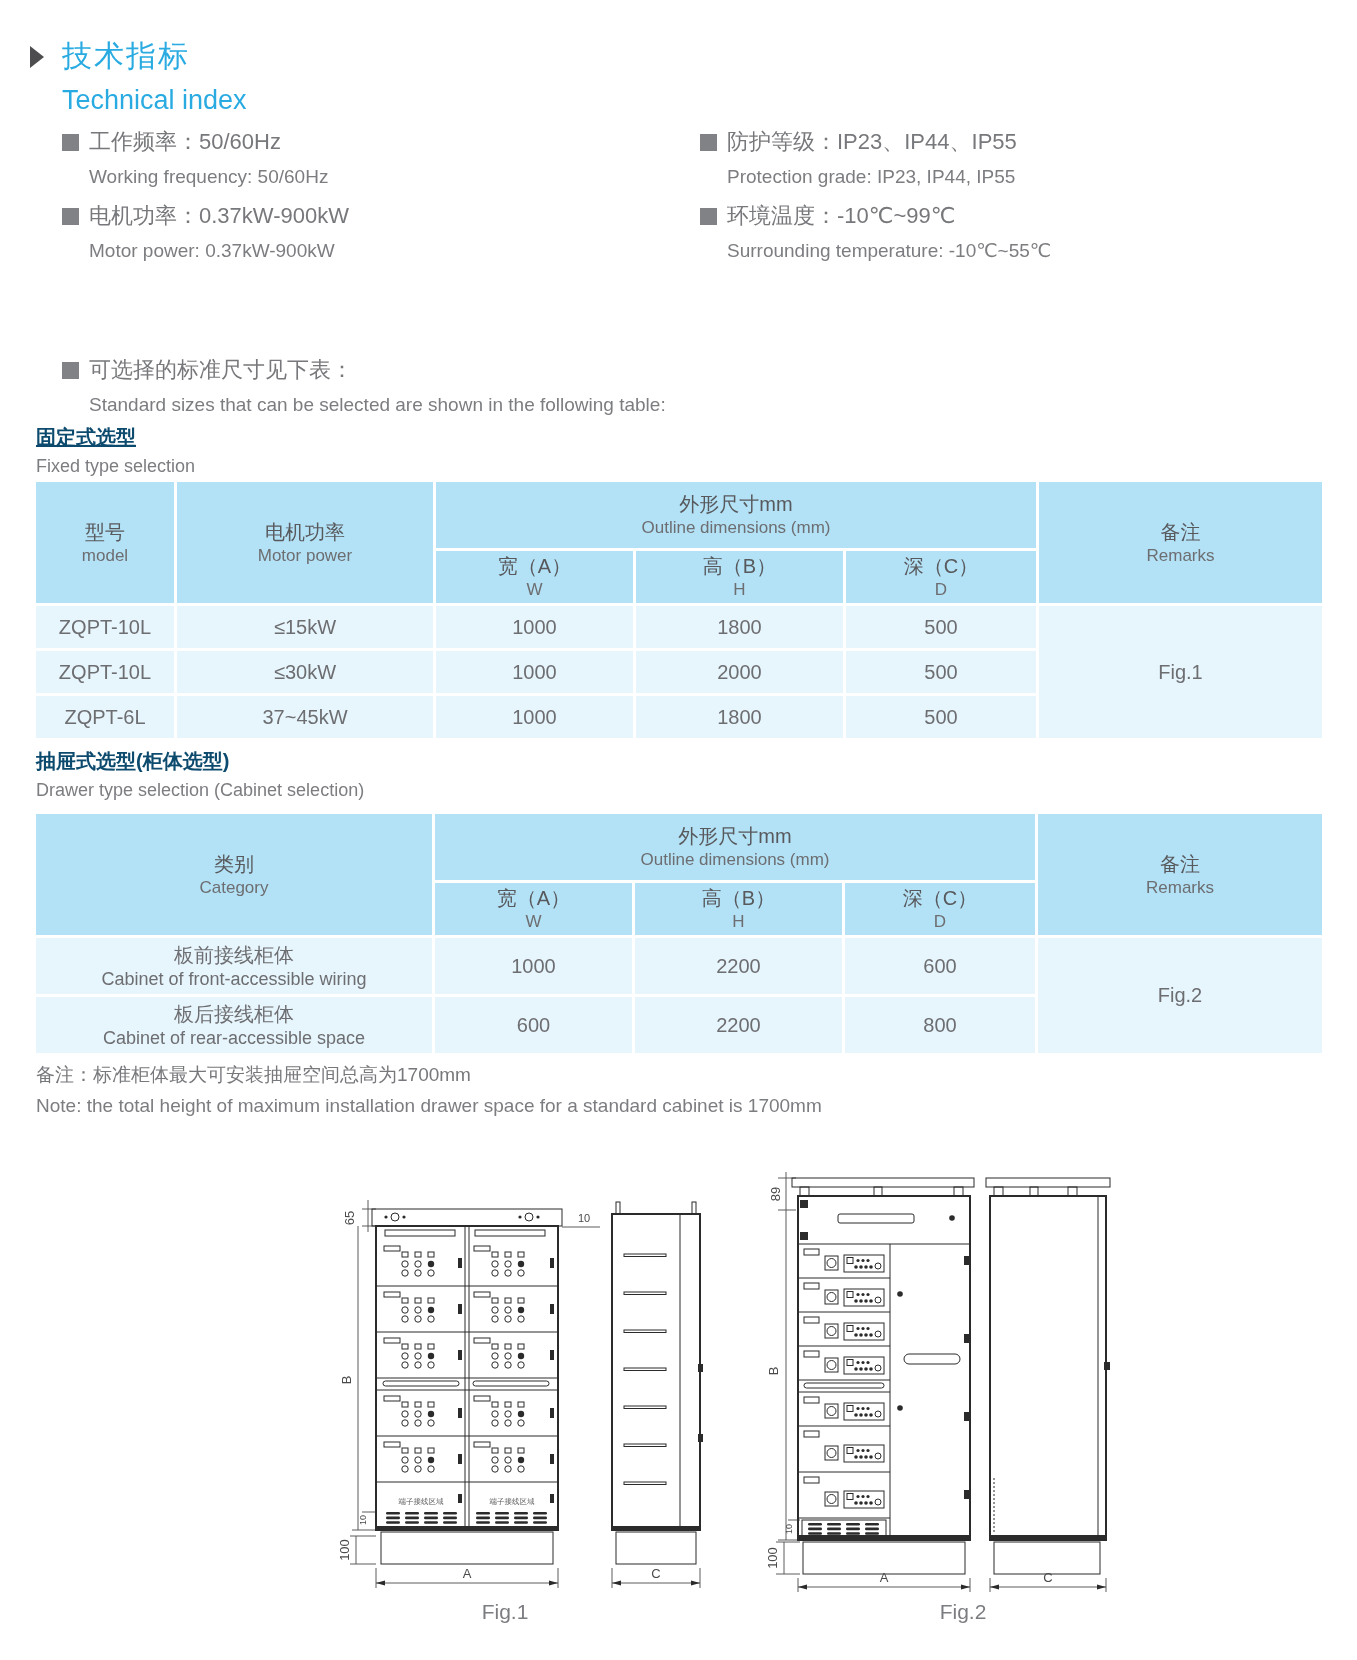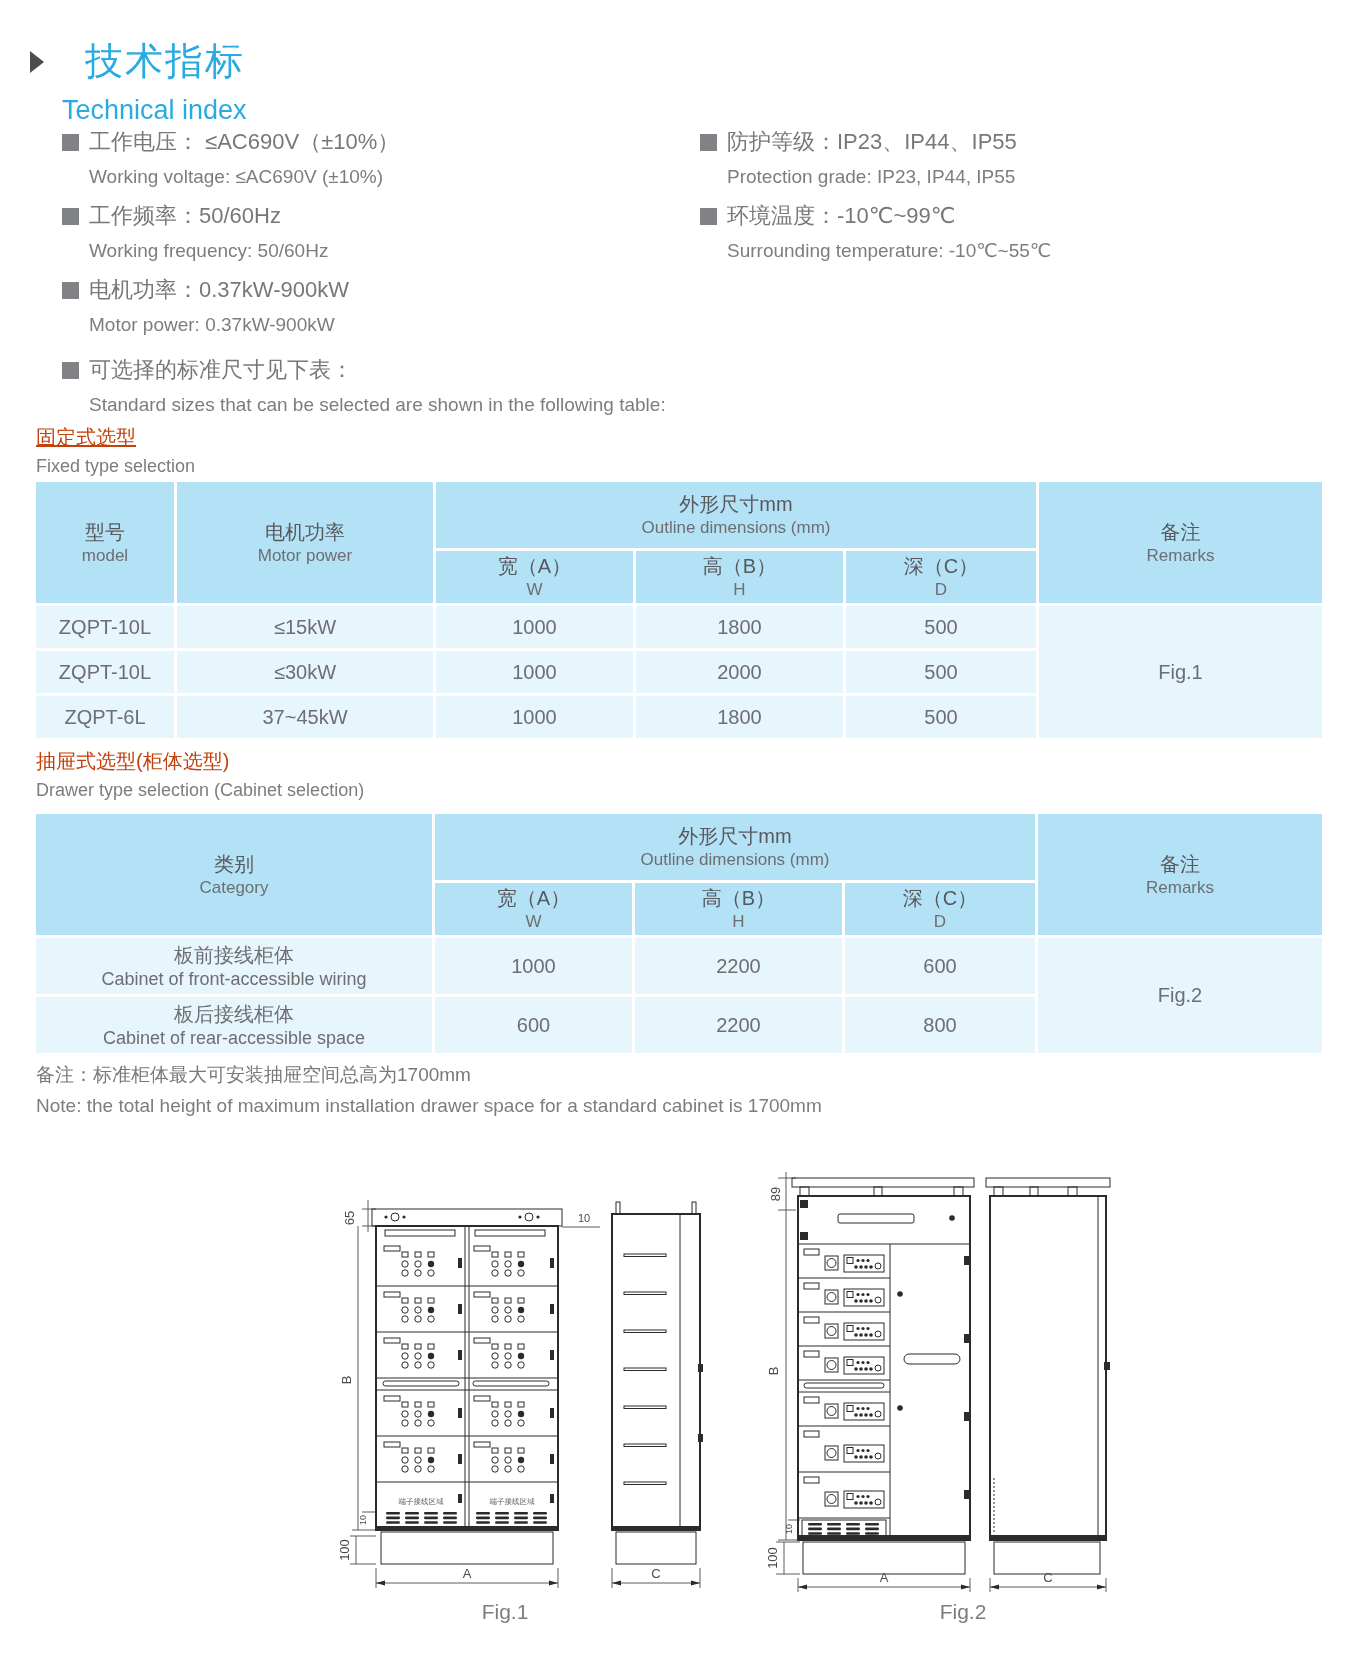--- a/index.html
+++ b/index.html
@@ -11,38 +11,38 @@
     --line-dark:#2b2b2b;
   }
   *{box-sizing:border-box;margin:0;padding:0;}
   body{background:#fff;font-family:"Liberation Sans","DejaVu Sans",sans-serif;}
   .page{position:relative;width:1357px;height:1660px;background:#fff;overflow:hidden;color:var(--text-gray);}
 
   
   .hdr{position:absolute;left:30px;top:36px;}
   .title-row{display:flex;align-items:center;}
   .arrow{width:0;height:0;border-left:14px solid #4d4d4f;border-top:11px solid transparent;border-bottom:11px solid transparent;margin-right:18px;}
-  .title-zh{font-size:38px;font-weight:400;color:var(--accent);letter-spacing:2px;margin-left:23px;}
+  .title-zh{font-size:30px;font-weight:400;color:var(--accent);letter-spacing:2px;}
   .title-en{font-size:27px;color:var(--accent);margin:8px 0 0 32px;}
 
   
   .spec-col{position:absolute;top:128px;}
   .spec-col.left{left:62px;width:620px;}
   .spec-col.right{left:700px;width:620px;}
   .spec-item{margin-bottom:13px;}
   .spec-zh{font-size:22px;color:#77787b;line-height:28px;margin-bottom:9px;display:flex;align-items:center;}
   .bullet{display:inline-block;width:17px;height:17px;background:var(--bullet-gray);margin-right:10px;flex:0 0 auto;}
   .spec-en{font-size:19px;color:#7c7d80;line-height:24px;padding-left:27px;margin-bottom:12px;}
   .intro{position:absolute;left:62px;top:356px;}
 
   
   .tbl-cap{position:absolute;left:36px;}
   .cap1{top:424px;}
   .cap2{top:748px;}
-  .cap-zh{font-size:20px;color:#c2410c;margin-bottom:5px;}
+  .cap-zh{font-size:20px;color:#0c4a6e;margin-bottom:5px;font-weight:bold;}
   .cap1 .cap-zh{text-decoration:underline;}
   .cap-en{font-size:18px;color:#7c7d80;}
   .note{position:absolute;left:36px;top:1062px;}
   .note-zh{font-size:19px;color:#77787b;margin-bottom:7px;}
   .note-en{font-size:19px;color:#7c7d80;}
 
   
   .tbl{position:absolute;left:36px;width:1286px;display:grid;gap:3px;background:#fff;}
   .t1{top:482px;grid-template-columns:138px 256px 197px 207px 190px 1fr;grid-template-rows:66px 52px 42px 42px 42px;}
   .t2{top:814px;grid-template-columns:396px 197px 207px 190px 1fr;grid-template-rows:66px 52px 56px 56px;}
@@ -79,27 +79,20 @@
 
   <div class="hdr">
     <div class="title-row">
       <span class="arrow"></span>
       <h1 class="title-zh">技术指标</h1>
     </div>
     <div class="title-en">Technical index</div>
   </div>
 
   <div class="spec-col left">
-    <div class="spec-item">
-      <div class="spec-zh">
-          <span class="bullet"></span>
-          <span>工作电压： ≤AC690V（±10%）</span>
-        </div>
-      <div class="spec-en">Working voltage: ≤AC690V (±10%)</div>
-    </div>
     <div class="spec-item">
       <div class="spec-zh">
           <span class="bullet"></span>
           <span>工作频率：50/60Hz</span>
         </div>
       <div class="spec-en">Working frequency: 50/60Hz</div>
     </div>
     <div class="spec-item">
       <div class="spec-zh">
           <span class="bullet"></span>

